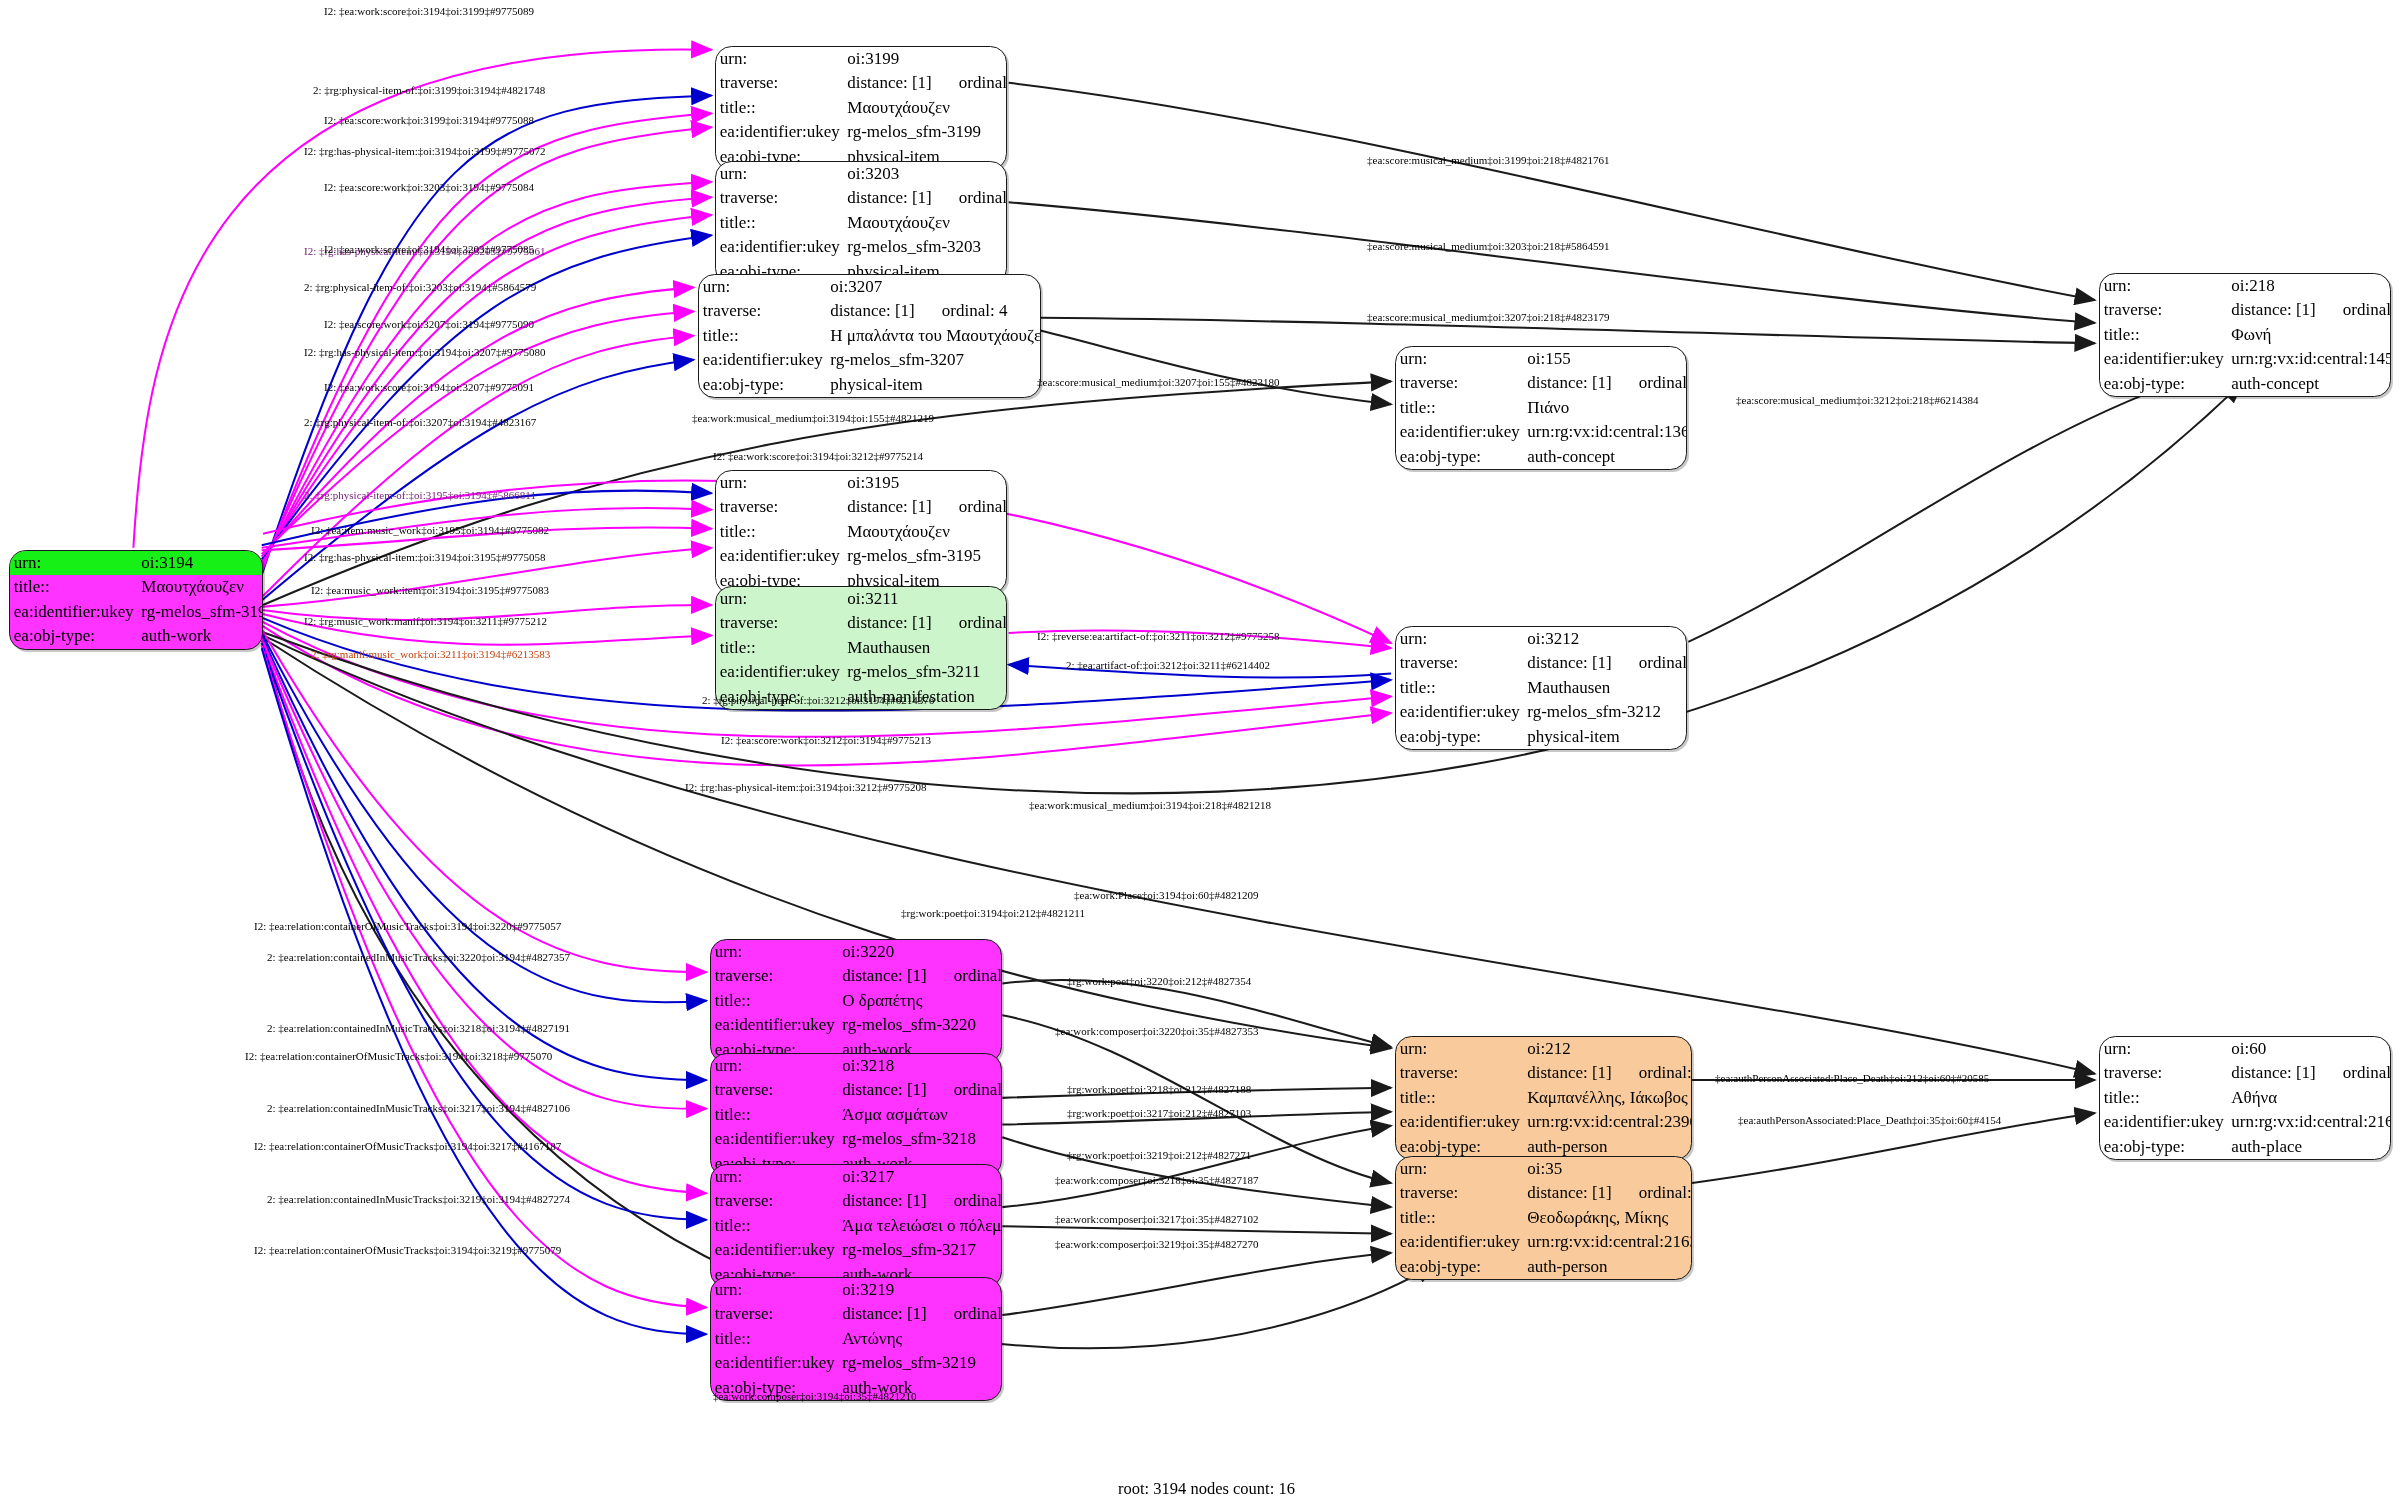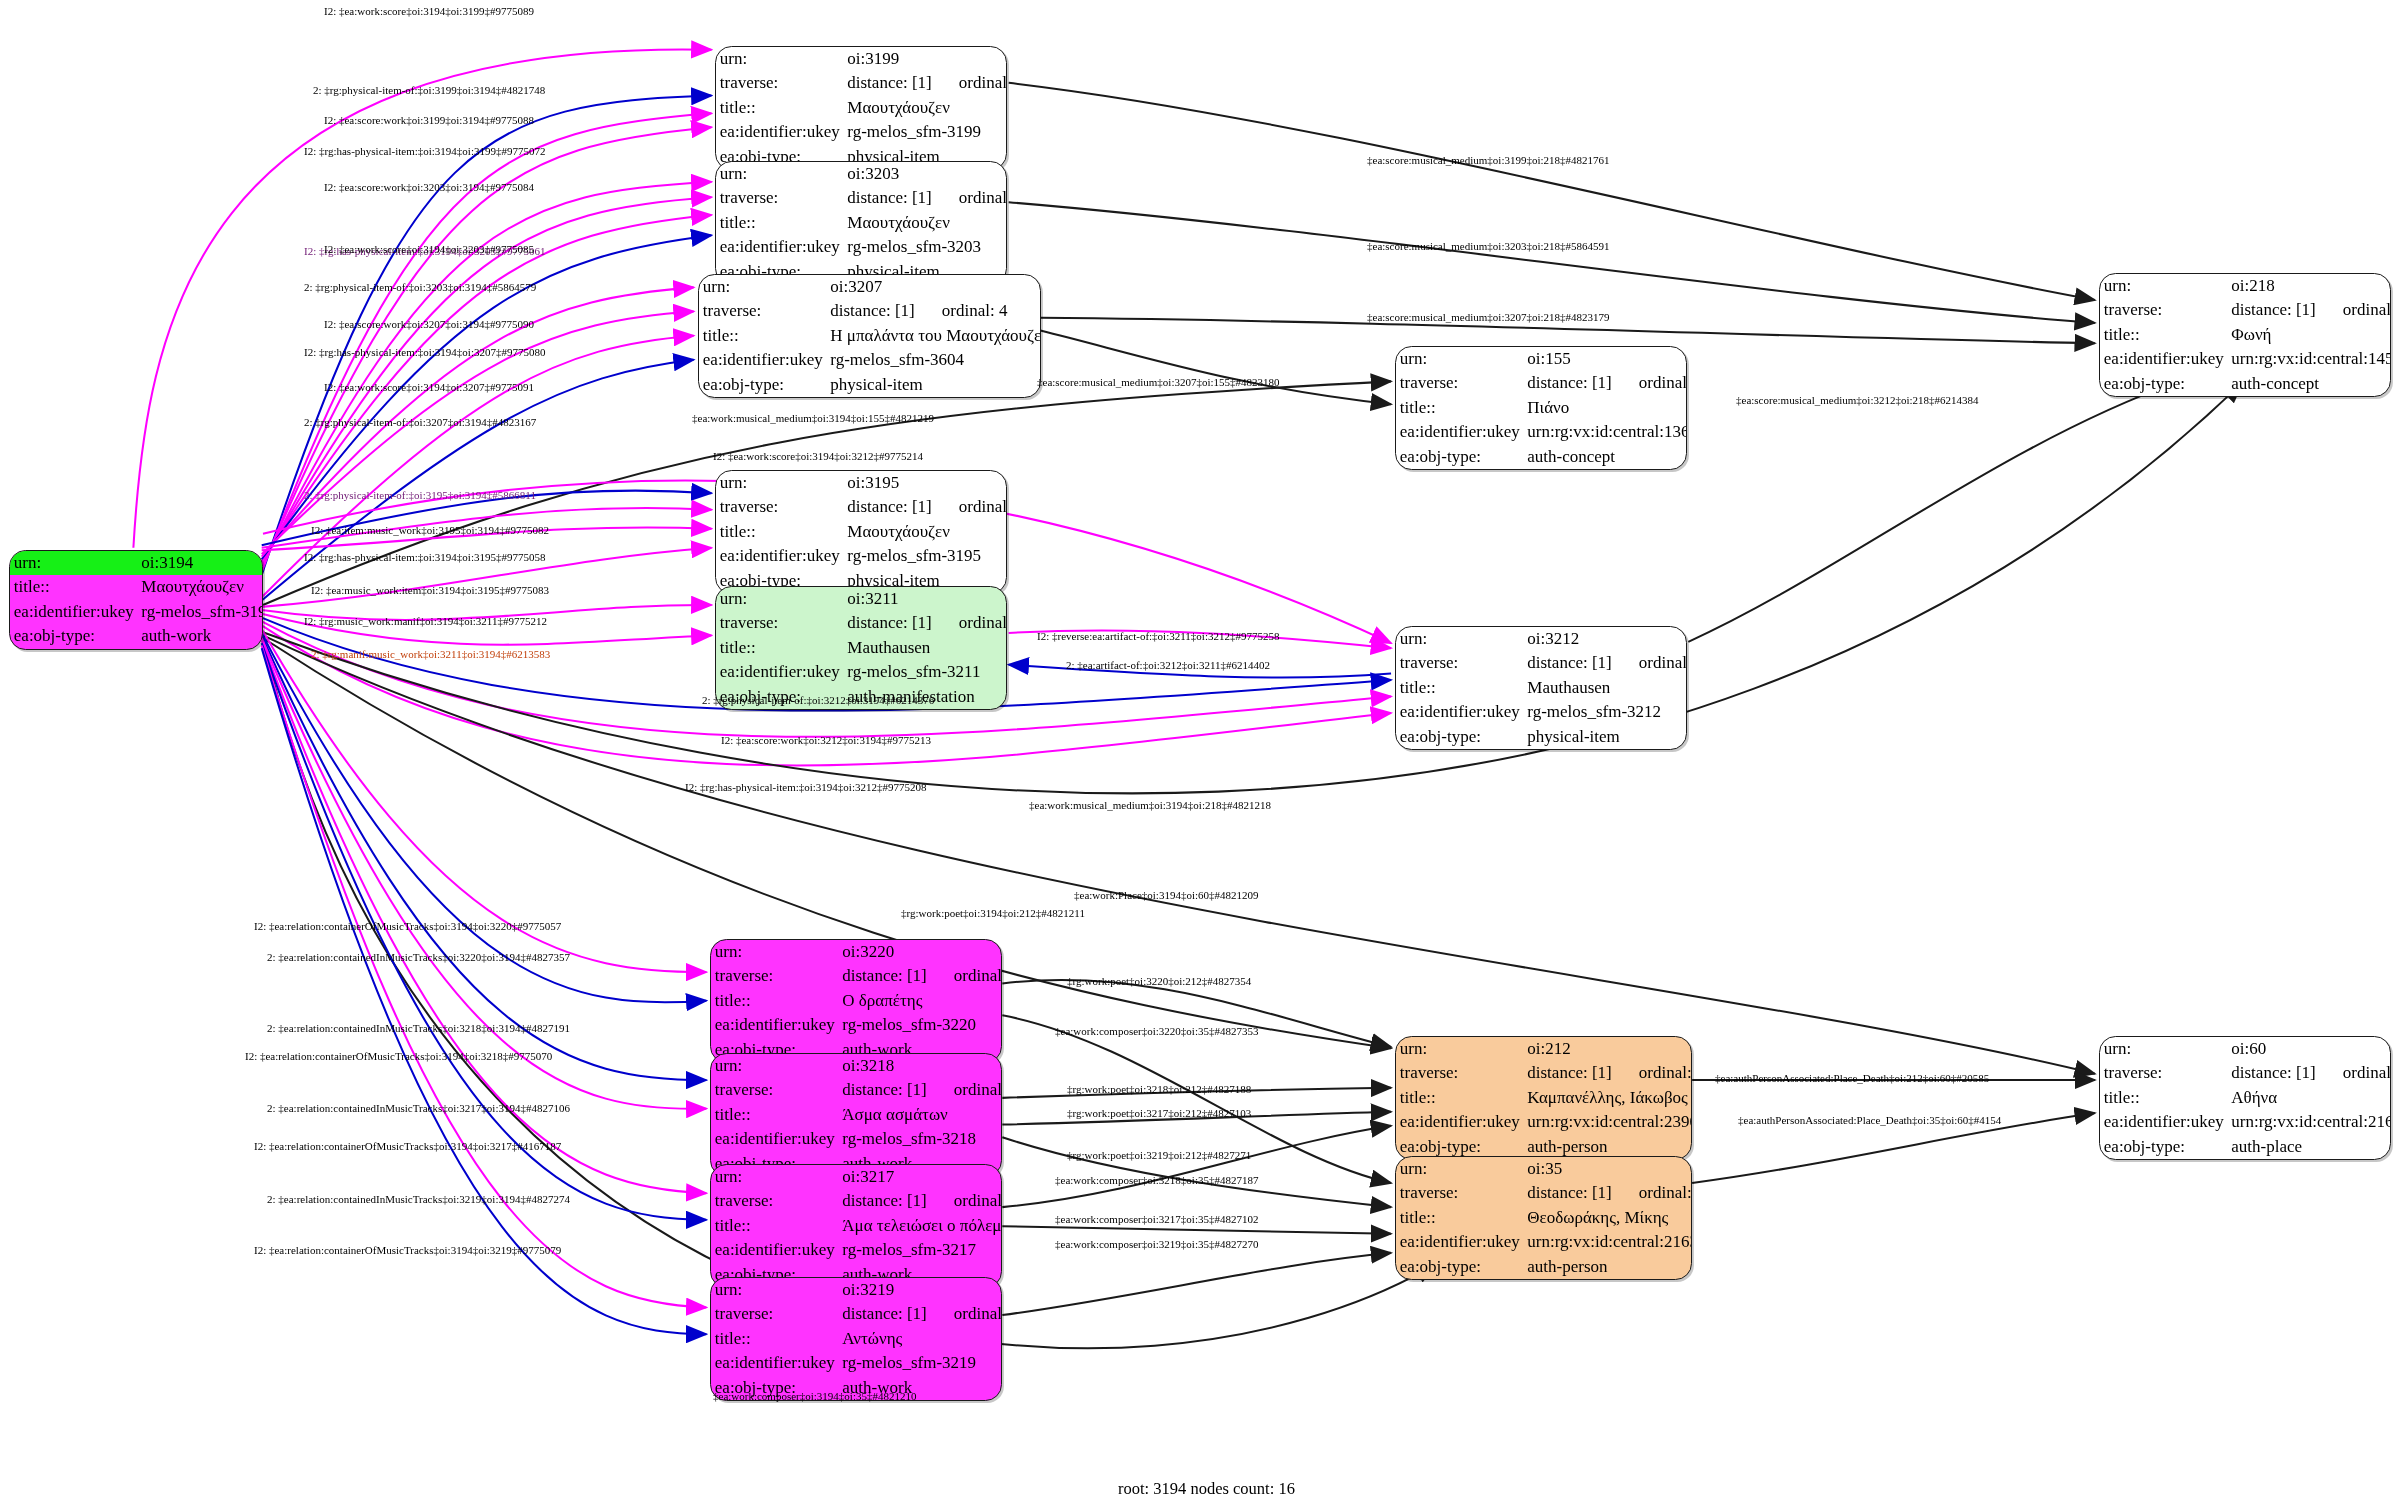--- a/index.html
+++ b/index.html
@@ -199,21 +199,21 @@
           <div class="r">
             <div class="k">traverse:</div>
             <div class="v"><span class="vi">distance: [1]</span><span class="ord">ordinal: 4</span></div>
           </div>
           <div class="r">
             <div class="k">title::</div>
             <div class="v">Η μπαλάντα του Μαουτχάουζεν</div>
           </div>
           <div class="r">
             <div class="k">ea:identifier:ukey</div>
-            <div class="v">rg-melos_sfm-3604</div>
+            <div class="v">rg-melos_sfm-3207</div>
           </div>
           <div class="r">
             <div class="k">ea:obj-type:</div>
             <div class="v">physical-item</div>
           </div>
         </div>
       </div>
       <div class="node white" style="left: 1395px; top: 346px; width: 292px;">
         <div class="rows">
           <div class="r">

